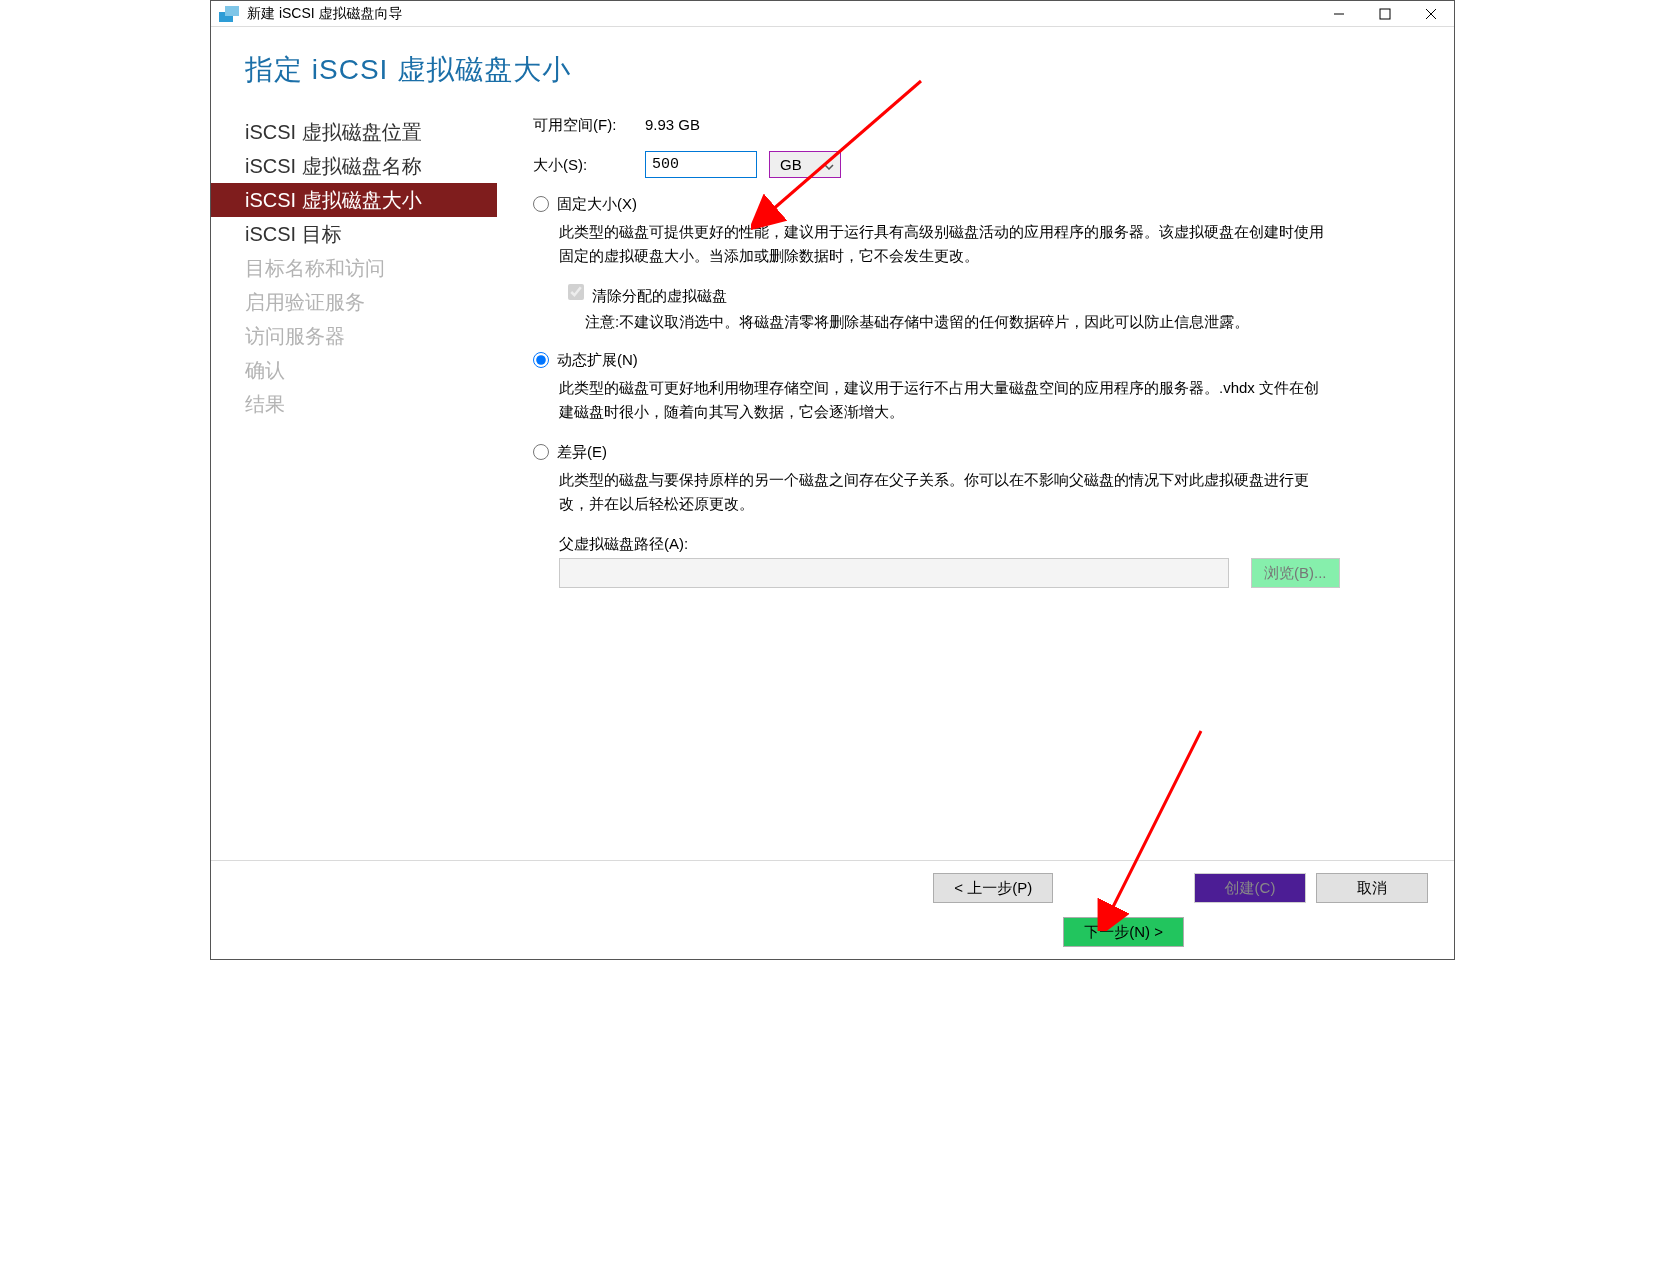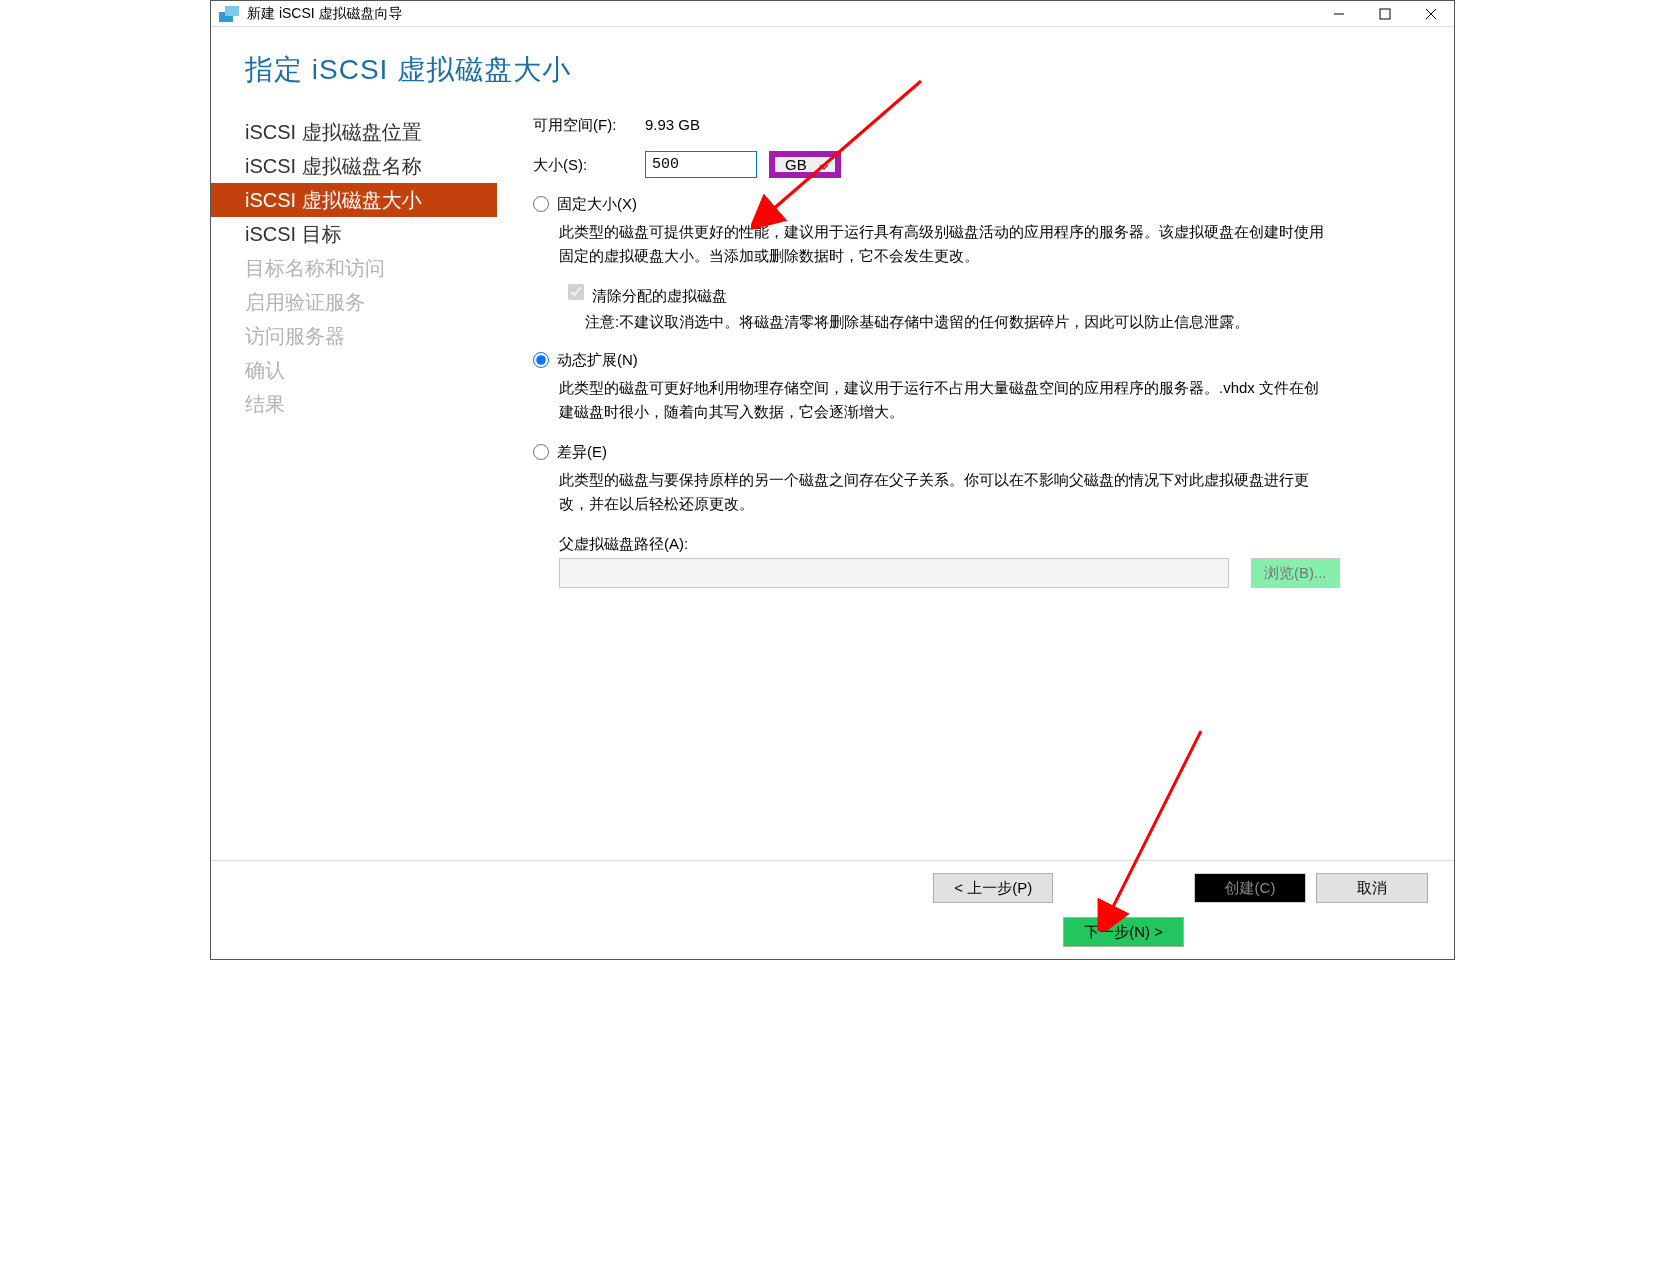--- a/index.html
+++ b/index.html
@@ -11,44 +11,44 @@
   .titlebar .icon svg { display:block; }
   .titlebar .title { flex:0 0 auto; font-size:14px; }
   .titlebar .spacer { flex:1; }
   .winbtn { width:46px; height:33px; display:flex; align-items:center; justify-content:center; }
   .winbtn svg { stroke:#000; stroke-width:1; fill:none; }
   .header { padding:24px 34px 8px 34px; }
   .header h1 { font-size:28px; font-weight:400; color:#1b6fa8; margin:0; letter-spacing:1px; }
   .body { flex:1; display:flex; padding:8px 22px 0 0; overflow:hidden; }
   .sidebar { width:286px; padding:10px 0 0 0; }
   .sidebar .step { padding:6px 10px 6px 34px; font-size:20px; color:#323232; line-height:22px; }
-  .sidebar .step.active { background:#c2410c; color:#fff; }
+  .sidebar .step.active { background:#7f1d1d; color:#fff; }
   .sidebar .step.disabled { color:#b3b3b3; }
   .content { flex:1; padding:8px 0 0 36px; font-size:15px; line-height:24px; }
   .row { display:flex; align-items:center; margin-bottom:14px; }
   .lab { width:112px; }
   .val { }
   .size-input { width:112px; height:27px; border:1px solid #0078d7; padding:2px 6px; font-size:15px; font-family:Liberation Mono, monospace; }
-  .unit-select { position:relative; width:72px; height:27px; border:6px solid #a21caf; margin-left:12px; background:#efefef; display:flex; align-items:center; padding:0 22px 0 10px; font-size:15px; }
+  .unit-select { position:relative; width:72px; height:27px; border:1px solid #a21caf; margin-left:12px; background:#efefef; display:flex; align-items:center; padding:0 22px 0 10px; font-size:15px; }
   .unit-select .chev { position:absolute; right:6px; top:50%; transform:translateY(-50%); }
   .radio-row { display:flex; align-items:center; margin:6px 0 4px 0; }
   .radio-row input[type=radio] { width:16px; height:16px; margin:0 8px 0 0; }
   .radio-label { font-size:15px; }
   .desc { margin:4px 0 16px 26px; max-width:770px; }
   .check-row { display:flex; align-items:flex-start; margin:4px 0 2px 35px; }
   .check-row input[type=checkbox] { width:16px; height:16px; margin:0 8px 0 0; }
   .note { margin:2px 0 14px 52px; max-width:740px; }
   .path-label { margin:6px 0 2px 26px; }
   .path-row { display:flex; align-items:center; margin:0 0 0 26px; }
   .path-input { flex:0 0 670px; height:30px; border:1px solid #c9c9c9; background:#f4f4f4; padding:2px 6px; font-family:inherit; font-size:15px; }
   .browse-btn { margin-left:22px; height:30px; padding:0 12px; border:1px solid #c9c9c9; background:#86efac; color:#777; font-size:15px; font-family:inherit; }
   .footer { border-top:1px solid #dadada; padding:12px 26px; display:flex; justify-content:flex-end; gap:10px; }
   .btn { min-width:112px; height:30px; border:1px solid #adadad; background:#e1e1e1; font-size:15px; font-family:inherit; padding:0 20px; }
   .btn.primary { background:#22c55e;margin-top:44px; }
-  .btn:disabled { color:#888; background:#000000; border-color:#cfcfcf; }
+  .btn:disabled { color:#888; background:#4c1d95; border-color:#cfcfcf; }
   
   .arrow { position:absolute; pointer-events:none; }
   .wrapper { position:relative; padding-bottom:300px; }
 </style>
 </head>
 <body>
 
 <div class="wrapper">
 <div class="window">
   <div class="titlebar">

